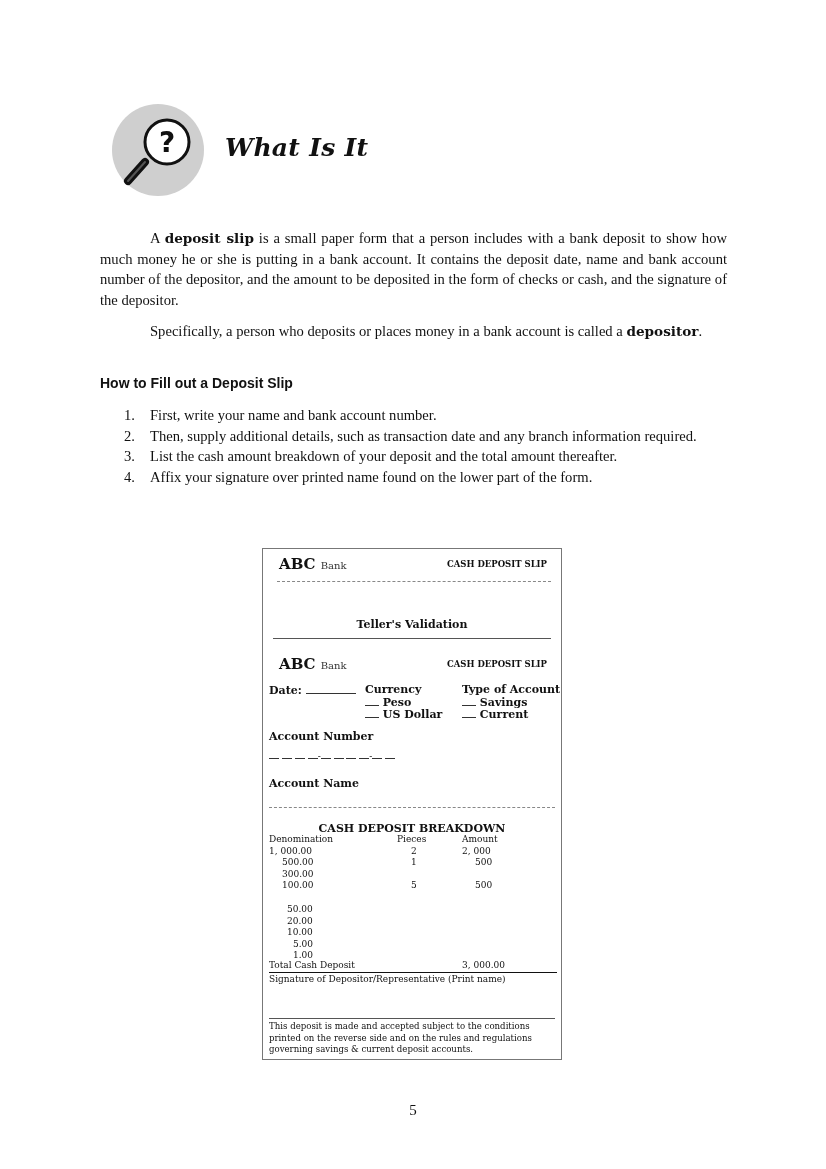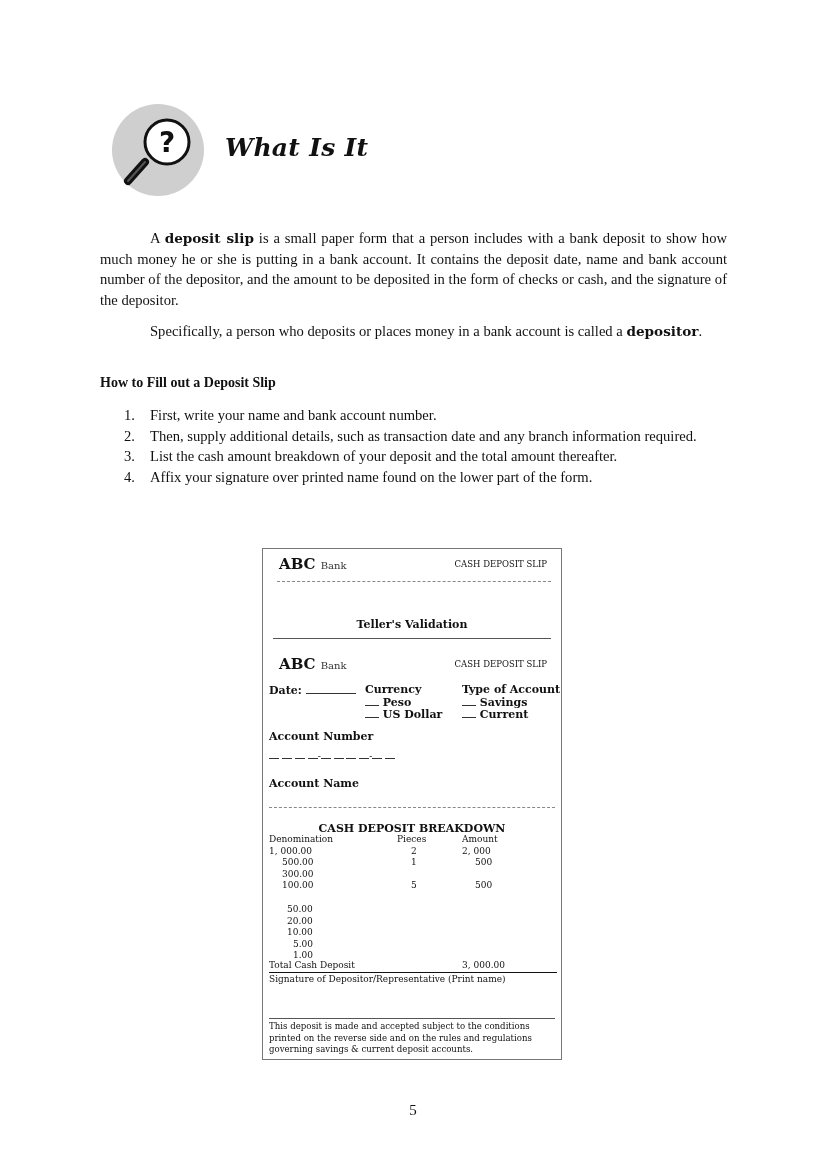--- a/index.html
+++ b/index.html
@@ -11,33 +11,33 @@
   .icon-wrap { left: 112px; top: 104px; width: 92px; height: 92px; }
   .title { left: 225px; top: 133px; font-size: 25px; font-weight: bold; font-style: italic;
            font-family: "DejaVu Serif", serif; color: #111; letter-spacing: 0.3px; }
 
   
   .para { left: 100px; width: 627px; font-size: 14.6px; line-height: 20.7px;
           text-align: justify; font-family: "Liberation Serif", serif; }
   .para .indent { display: inline-block; width: 50px; }
   .para b { font-family: "DejaVu Serif", serif; font-size: 13.6px; }
   .subhead { left: 100px; top: 375px; font-size: 14px; font-weight: bold;
-             font-family: Liberation Serif, serif; }
+             font-family: Liberation Sans, sans-serif; }
   .steps { left: 100px; top: 405px; width: 627px; margin: 0; padding: 0; list-style: none;
            font-size: 14.6px; line-height: 20.5px; font-family: "Liberation Serif", serif; }
   .steps li { position: relative; padding-left: 50px; text-align: justify; }
   .steps li .num { position: absolute; left: 24px; top: 0; }
 
   
   .slip { left: 262px; top: 548px; width: 300px; height: 512px; border: 1.5px solid #777;
           box-sizing: border-box; font-family: "DejaVu Serif", serif; color: #111; }
   .slip .el { position: absolute; }
   .bank-abc { font-size: 15px; font-weight: bold; }
   .bank-word { font-size: 10px; font-weight: normal; color: #333; }
-  .slip-title { font-size: 8.5px; font-weight: normal; }
+  .slip-title { font-size: 8.5px; font-weight: bold; }
   .bold9 { font-size: 11px; font-weight: bold; }
   .norm9 { font-size: 9px; line-height: 11.6px; }
   .dashline { border-top: 1.5px dashed #888; height: 0; }
   .solidline { border-top: 1px solid #555; height: 0; }
   .darkline { border-top: 1.5px solid #111; height: 0; }
   .blank { display: inline-block; border-bottom: 1px solid #333; height: 9px; vertical-align: baseline; }
 
   .page-num { left: 0; width: 826px; top: 1102px; text-align: center; font-size: 15px;
               font-family: "Liberation Serif", serif; }
 </style>

